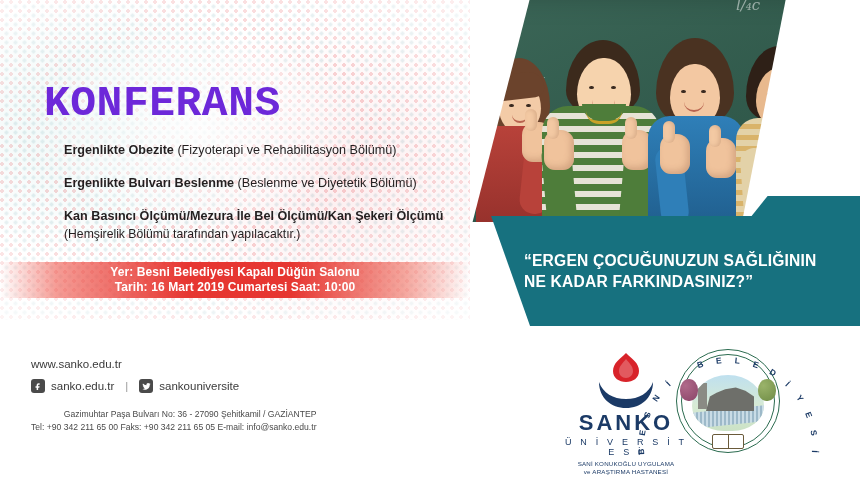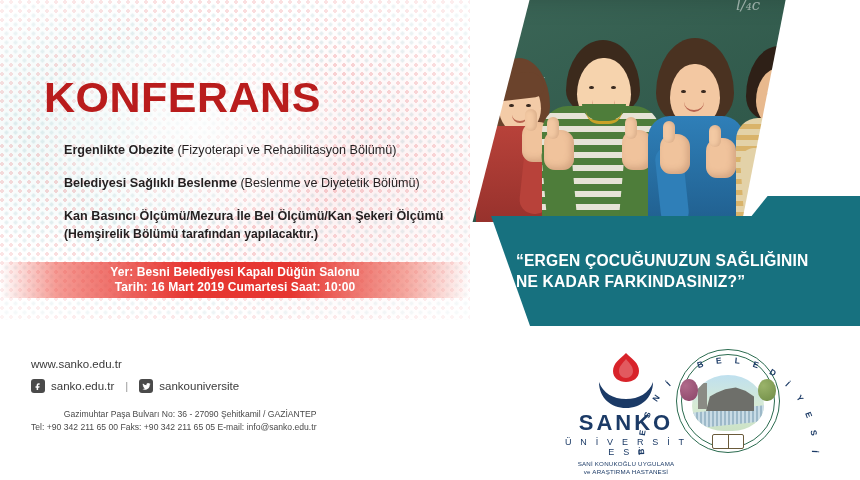--- a/index.html
+++ b/index.html
@@ -28,29 +28,29 @@
       radial-gradient(ellipse 55% 60% at 22% 40%, rgba(190,225,222,.30), transparent 70%),
       radial-gradient(ellipse 60% 70% at 72% 55%, rgba(244,196,200,.30), transparent 72%);
   }
   .white-veil{
     position:absolute;left:0;top:0;width:470px;height:320px;
     background:radial-gradient(ellipse 46% 42% at 42% 40%, rgba(255,255,255,.88) 0%, rgba(255,255,255,.45) 55%, transparent 78%);
   }
 
   
   .headline{
-    position:absolute;left:44px;top:76px;
+    position:absolute;left:44px;top:82px;
     font-size:43px;font-weight:bold;letter-spacing:.5px;
-    color:#b91c1c;line-height:1;
+    color:#6d28d9;line-height:1;font-family:Liberation Mono, monospace;
   }
   .topics{position:absolute;left:40px;top:142px;width:420px;margin-left:24px;}
   .topic{margin-bottom:16px;color:#231f20;font-size:12.6px;line-height:1.35;}
   .topic b{font-weight:bold;}
   .topic span.dep{font-weight:normal;}
-  .topic .sub{display:block;font-weight:bold;font-size:12.2px;margin-top:1px;}
+  .topic .sub{display:block;font-weight:normal;font-size:12.2px;margin-top:1px;}
 
   
   .venue-banner{
     position:absolute;left:0;top:262px;width:470px;height:36px;
     background:linear-gradient(90deg,
       rgba(237,74,62,0) 0%,
       rgba(237,74,62,.55) 12%,
       rgba(230,50,45,.98) 40%,
       rgba(230,50,45,.98) 62%,
       rgba(237,96,80,.55) 86%,
@@ -138,21 +138,21 @@
 
   
   .quote{
     position:absolute;left:470px;top:216px;width:390px;height:110px;
     background:#17717f;
     clip-path:polygon(5.4% 0,100% 0,100% 100%,15.4% 100%);
     display:flex;align-items:center;
   }
   .quote-inner{padding-left:46px;padding-right:16px;}
   .quote-inner div{
-    color:#fff;font-weight:bold;font-size:15.6px;line-height:1.35;letter-spacing:.2px;
+    color:#fff;font-weight:bold;font-size:15.6px;line-height:1.35;letter-spacing:.2px;margin-left:8px;
   }
   .teal-edge{position:absolute;right:0;top:196px;width:110px;height:22px;background:#17717f;
     clip-path:polygon(16% 0,100% 0,100% 100%,0 100%);}
 
   
   .sanko{position:absolute;left:558px;top:352px;width:136px;text-align:center;}
   .flame-wrap{position:relative;height:58px;}
   .flame{position:absolute;left:50%;top:0;transform:translateX(-50%);}
   .sanko-name{font-size:22px;font-weight:bold;color:#1b3a66;letter-spacing:3px;line-height:1;margin-top:2px;}
   .sanko-uni{font-size:9px;color:#1b3a66;letter-spacing:3.2px;margin-top:3px;}
@@ -191,21 +191,21 @@
   <div class="halftone-wash"></div>
   <div class="white-veil"></div>
 
   <div class="headline">KONFERANS</div>
 
   <div class="topics">
     <div class="topic">
       <b>Ergenlikte Obezite</b><span class="dep"> (Fizyoterapi ve Rehabilitasyon Bölümü)</span>
     </div>
     <div class="topic">
-      <b>Belediyesi Sağlıklı Beslenme</b><span class="dep"> (Beslenme ve Diyetetik Bölümü)</span>
+      <b>Ergenlikte Bulvarı Beslenme</b><span class="dep"> (Beslenme ve Diyetetik Bölümü)</span>
     </div>
     <div class="topic">
       <b>Kan Basıncı Ölçümü/Mezura İle Bel Ölçümü/Kan Şekeri Ölçümü</b>
       <span class="sub">(Hemşirelik Bölümü tarafından yapılacaktır.)</span>
     </div>
   </div>
 
   <div class="venue-banner">
     <div>Yer: Besni Belediyesi Kapalı Düğün Salonu</div>
     <div>Tarih: 16 Mart  2019 Cumartesi Saat: 10:00</div>

